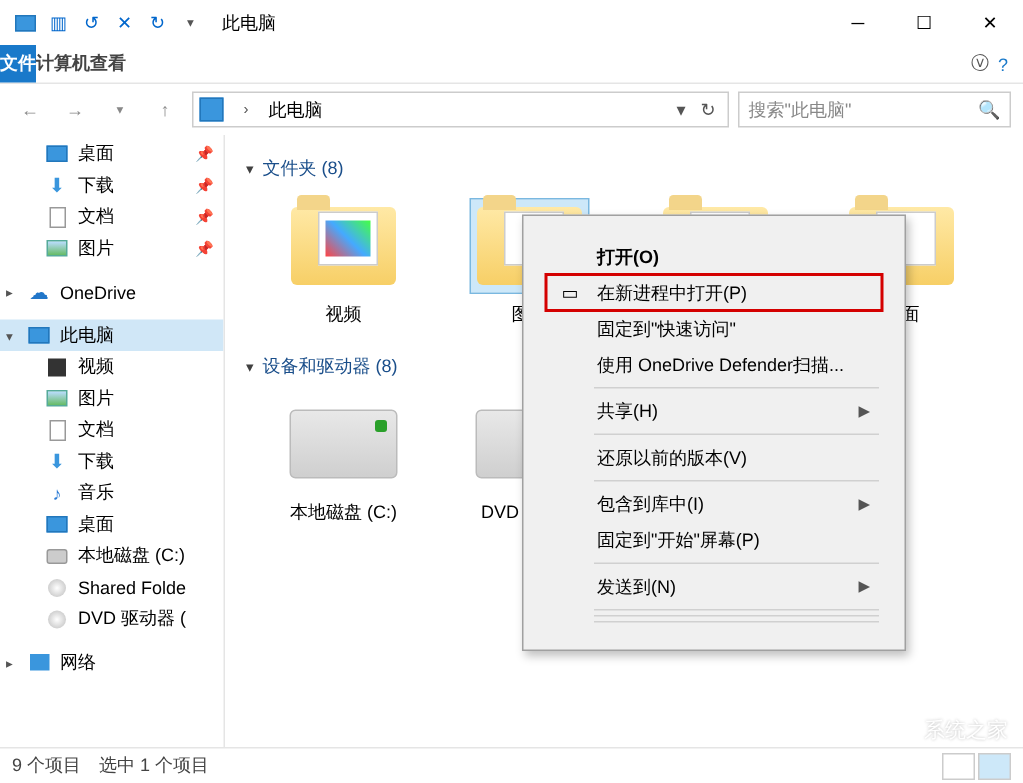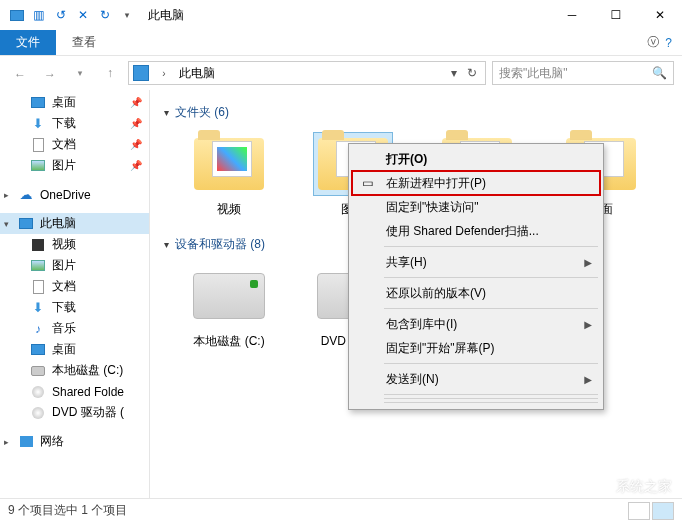--- a/index.html
+++ b/index.html
@@ -4,21 +4,21 @@
 <style>
 * { margin: 0; padding: 0; box-sizing: border-box; font-family: "Microsoft YaHei", "Segoe UI", sans-serif; font-size: 12px; }
 body { background: #fff; width: 682px; height: 522px; overflow: hidden; position: relative; }
 .titlebar { height: 30px; display: flex; align-items: center; padding-left: 8px; }
 .titlebar .qat { display: flex; gap: 4px; align-items: center; }
 .titlebar .qat-icon { width: 18px; height: 18px; display: flex; align-items: center; justify-content: center; color: #0066cc; }
 .titlebar .title { margin-left: 12px; }
 .titlebar .winbtns { margin-left: auto; display: flex; }
 .titlebar .winbtn { width: 44px; height: 30px; display: flex; align-items: center; justify-content: center; color: #000; }
 .ribbon { height: 26px; display: flex; align-items: stretch; border-bottom: 1px solid #e5e5e5; }
-.ribbon .tab { padding: 0 16px; display: flex; align-items: center; color: #444; }
+.ribbon .tab { padding: 0 0; display: flex; align-items: center; color: #444; font-weight: bold; }
 .ribbon .tab.file { background: #1979ca; color: #fff; }
 .ribbon .expand { margin-left: auto; padding: 0 10px; display: flex; align-items: center; gap: 6px; }
 .addrbar { height: 34px; display: flex; align-items: center; padding: 4px 8px; gap: 6px; }
 .navbtn { width: 24px; height: 24px; border: none; background: none; display: flex; align-items: center; justify-content: center; color: #888; }
 .addr { flex: 1; height: 24px; border: 1px solid #ccc; display: flex; align-items: center; padding: 0 4px; gap: 6px; }
 .addr .pc-icon { width: 16px; height: 16px; background: #3a96dd; border: 1px solid #2277bb; }
 .addr .chevbtn { width: 18px; display: flex; justify-content: center; color: #555; }
 .search { width: 182px; height: 24px; border: 1px solid #ccc; display: flex; align-items: center; padding: 0 6px; color: #888; gap: 4px; }
 .client { display: flex; height: 408px; }
 .sidebar { width: 150px; border-right: 1px solid #e5e5e5; overflow: hidden; padding-top: 2px; }
@@ -36,24 +36,24 @@
 .grid { display: flex; flex-wrap: wrap; gap: 28px 42px; padding-left: 24px; }
 .item { width: 82px; display: flex; flex-direction: column; align-items: center; gap: 6px; }
 .item.selected .folder { outline: 1px solid #7ab8e0; background: #cde8f9; }
 .item .cap { text-align: center; }
 .folder { width: 78px; height: 62px; display: flex; align-items: center; justify-content: center; position: relative; }
 .folder-bg { width: 70px; height: 52px; background: linear-gradient(#ffe9a6, #f7cf66); border-radius: 4px; position: relative; }
 .folder-bg::before { content: ""; position: absolute; top: -8px; left: 4px; width: 22px; height: 10px; background: #f3d58a; border-radius: 3px 3px 0 0; }
 .folder-inner { position: absolute; width: 40px; height: 36px; background: #fff; border: 1px solid #ccc; top: 8px; left: 22px; display: flex; align-items: center; justify-content: center; }
 .drive-icon { width: 72px; height: 46px; background: linear-gradient(#e8e8e8,#cfcfcf); border-radius: 4px; border: 1px solid #bbb; position: relative; }
 .drive-icon::after{content:"";position:absolute;right:6px;top:6px;width:8px;height:8px;background:#2aa02a;border-radius:2px;}
-.statusbar { position: absolute; bottom: 0; left: 0; right: 0; height: 24px; border-top: 1px solid #e5e5e5; display: flex; align-items: center; padding: 0 8px; color: #444; background: #fff; }
+.statusbar { position: absolute; bottom: 0; left: 0; right: 0; height: 24px; border-top: 1px solid #e5e5e5; display: flex; align-items: center; padding: 0 8px; gap: 12px; color: #444; background: #fff; }
 .statusbar .viewbtns { margin-left: auto; display: flex; gap: 2px; }
 .statusbar .vb { width: 22px; height: 18px; border: 1px solid #ccc; }
-.ctx { position: absolute; left: 348px; top: 143px; width: 256px; background: #f0f0f0; border: 1px solid #a0a0a0; box-shadow: 2px 3px 6px rgba(0,0,0,0.25); padding: 3px; }
+.ctx { position: absolute; left: 348px; top: 143px; width: 256px; background: #f0f0f0; border: 1px solid #a0a0a0; box-shadow: 2px 3px 6px rgba(0,0,0,0.25); padding: 15px; }
 .ctx .mi { height: 24px; display: flex; align-items: center; padding-left: 34px; padding-right: 18px; position: relative; }
 .ctx .mi .arrow { position: absolute; right: 8px; font-size: 10px; color: #555; }
 .ctx .mi .mico { position: absolute; left: 8px; width: 16px; height: 16px; display: flex; align-items: center; justify-content: center; }
 .ctx .sep { height: 1px; background: #d0d0d0; margin: 3px 2px 3px 32px; }
 .ctx .highlight { outline: 2px solid #d40000; outline-offset: -1px; }
 .watermark { position: absolute; right: 10px; bottom: 26px; color: #fff; opacity: 0.55; font-size: 14px; text-shadow: 0 0 2px #888; pointer-events: none; margin-left: 42px; }
 .ico-desktop{background:#3a96dd;width:14px;height:11px;border:1px solid #2277bb;}
 .ico-down{color:#3a96dd;font-size:13px;}
 .ico-doc{width:11px;height:14px;border:1px solid #999;background:#fff;}
 .ico-pic{width:14px;height:11px;border:1px solid #5a9;background:linear-gradient(#bdf,#6b6);}
@@ -82,20 +82,21 @@
   <span class="title">此电脑</span>
   <div class="winbtns">
     <div class="winbtn">─</div>
     <div class="winbtn">☐</div>
     <div class="winbtn">✕</div>
   </div>
 </div>
 
 <div class="ribbon">
   <div class="tab file">文件</div>
+  <div class="tab">计算机</div>
   <div class="tab">查看</div>
   <div class="expand">
     <span style="color:#555;">ⓥ</span>
     <span style="color:#1979ca;">?</span>
   </div>
 </div>
 
 <div class="addrbar">
   <button class="navbtn">←</button>
   <button class="navbtn">→</button>
@@ -226,21 +227,21 @@
       <span class="sb-ico">
           <span class="ico-net"></span>
         </span>
       <span>网络</span>
     </div>
   </div>
 
   <div class="main">
     <div class="group-header">
       <span class="caret">▾</span>
-      <span class="label">文件夹 (6)</span>
+      <span class="label">文件夹 (8)</span>
     </div>
     <div class="grid" id="folder-grid">
         <div class="item ">
           <div class="folder">
             <div class="folder-bg"></div>
             <div class="folder-inner">
               <div style="width:30px;height:24px;background:linear-gradient(45deg,#f44,#4af,#4f4);"></div>
             </div>
           </div>
           <span class="cap">视频</span>
@@ -304,21 +305,21 @@
       <b>打开(O)</b>
     </div>
   <div class="mi highlight">
     <span class="mico">▭</span>
     <span>在新进程中打开(P)</span>
   </div>
   <div class="mi">
       <span>固定到"快速访问"</span>
     </div>
   <div class="mi">
-      <span>使用 Shared Defender扫描...</span>
+      <span>使用 OneDrive Defender扫描...</span>
     </div>
   <div class="sep"></div>
   <div class="mi">
       <span>共享(H)</span>
       <span class="arrow">▶</span>
     </div>
   <div class="sep"></div>
   <div class="mi">
       <span>还原以前的版本(V)</span>
     </div>

